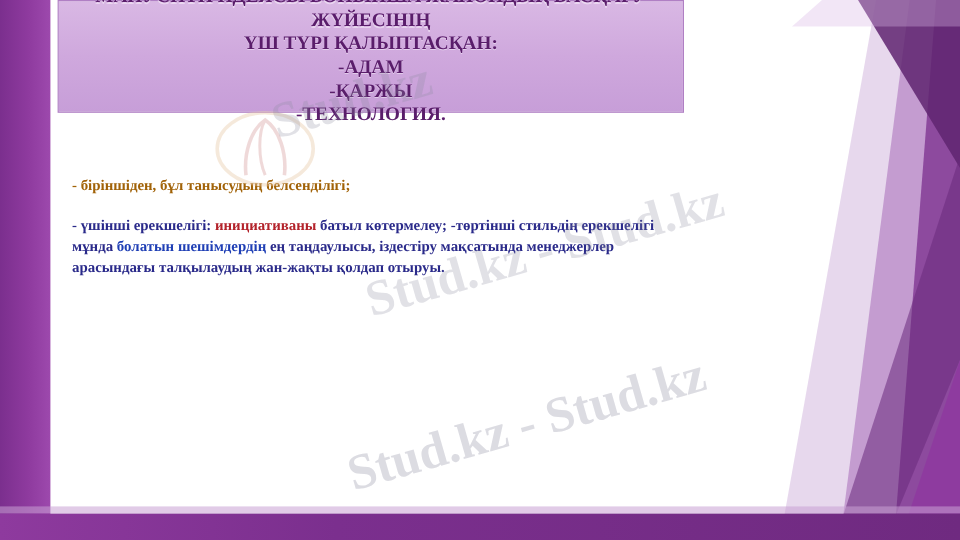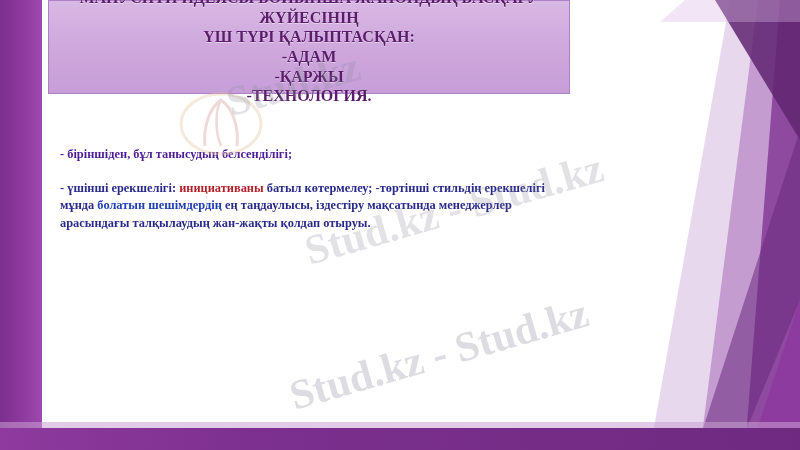--- a/index.html
+++ b/index.html
@@ -109,21 +109,21 @@
   .para {
     font-family: "Liberation Serif", serif;
     font-weight: bold;
     font-size: 12.4px;
     line-height: 1.42;
     color: #2f2f8f;
     margin: 0 0 16px 0;
     text-align: left;
   }
   .para.p1 { color: #2d2d8c; }
-  .para.p2 { color: #4c1d95; }
+  .para.p2 { color: #a16207; }
   .para.p3 { color: #2a2a8a; margin-bottom: 14px; }
   .para.p4 { color: #2a2a8a; margin-bottom: 16px; }
   .hl-red { color: #b3222a; }
   .hl-blue { color: #1f3fb5; }
 
   
   .wm {
     position: absolute;
     color: rgba(150,150,165,0.30);
     font-family: "Liberation Serif", serif;

